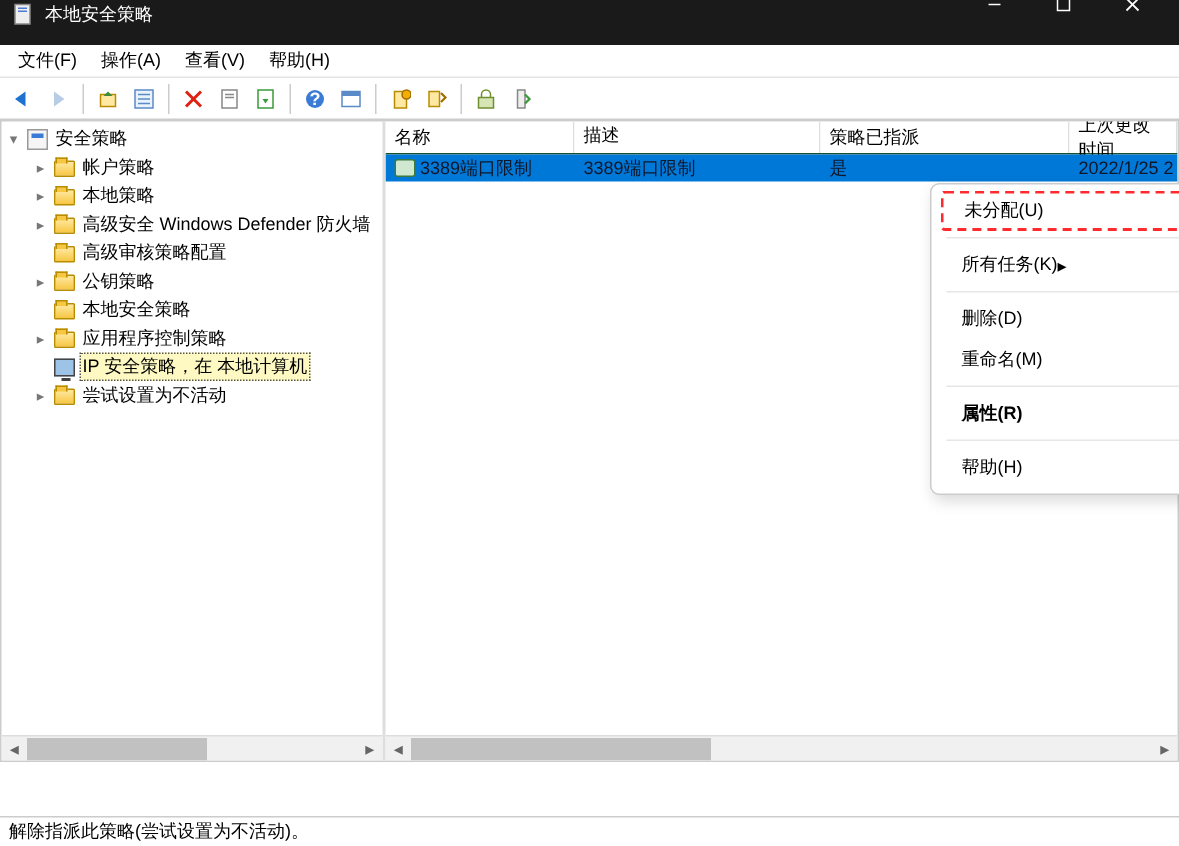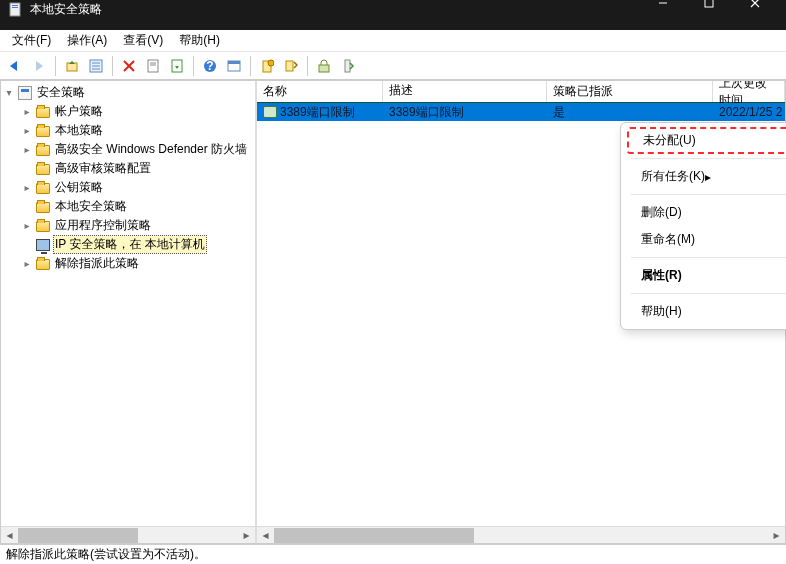--- a/index.html
+++ b/index.html
@@ -51,21 +51,21 @@
 .tree-hscroll .thumb { width: 120px; }
 .list-hscroll .thumb { width: 200px; }
 .hsfill { flex:1; }
 
 
 .ctx { position: absolute; left: 590px; top: 122px; width: 184px; background: #fff; border: 1px solid #ccc; box-shadow: 2px 4px 10px rgba(0,0,0,0.15); padding: 4px 0; border-radius: 6px; margin-left: 30px; }
 .ctx-item { padding: 5px 28px 5px 20px; display: flex; justify-content: flex-start; align-items: center; }
 .ctx-sep { height: 1px; background: #e6e6e6; margin: 4px 10px; }
 .ctx-highlight { border: 2px dashed #ff2a2e; border-radius: 3px; margin: 0 6px; padding: 3px 14px; }
 
-.status { height: 20px; border-top: 1px solid #ccc; padding: 2px 6px; display:flex; align-items:center;}
+.status { height: 20px; border-top: 1px solid #ccc; padding: 2px 6px; display:flex; align-items:center;margin-top:36px;}
 
 
 .folder { background: linear-gradient(#ffe9a2,#f7c744); border:1px solid #b88c00; width:14px; height:11px; border-radius:1px; position:relative; top:1px;}
 .folder:before { content:""; position:absolute; top:-3px; left:0; width:6px; height:3px; background:#f7c744; border:1px solid #b88c00; border-bottom:none;}
 .rooticon { width:14px;height:14px; background:#f5f5f5; border:1px solid #999; display:inline-block; position:relative;}
 .rooticon:after{content:"";position:absolute;left:2px;top:2px;width:8px;height:3px;background:#3a7bd5;}
 .monitoricon { width:14px;height:12px;border:1px solid #444; background:#9dc3e6; position:relative;}
 .monitoricon:after{content:"";position:absolute;left:4px;top:12px;width:6px;height:2px;background:#444;}
 .policyicon { width:14px;height:12px; background:#cfe8cf; border:1px solid #3d7a3d; border-radius:2px;}
 </style>
@@ -239,21 +239,21 @@
             <span class="tree-label">应用程序控制策略</span>
           </div>
           <div class="tree-node d1 sel">
             <span class="tree-caret"></span>
             <span class="tree-icon monitoricon"></span>
             <span class="tree-label">IP 安全策略，在 本地计算机</span>
           </div>
           <div class="tree-node d1">
             <span class="tree-caret">▸</span>
             <span class="tree-icon folder"></span>
-            <span class="tree-label">解除指派此策略</span>
+            <span class="tree-label">尝试设置为不活动</span>
           </div>
         </div>
     </div>
     <div class="hscroll tree-hscroll">
       <div class="arrow">◂</div>
       <div class="thumb"></div>
       <div class="hsfill"></div>
       <div class="arrow">▸</div>
     </div>
   </div>

